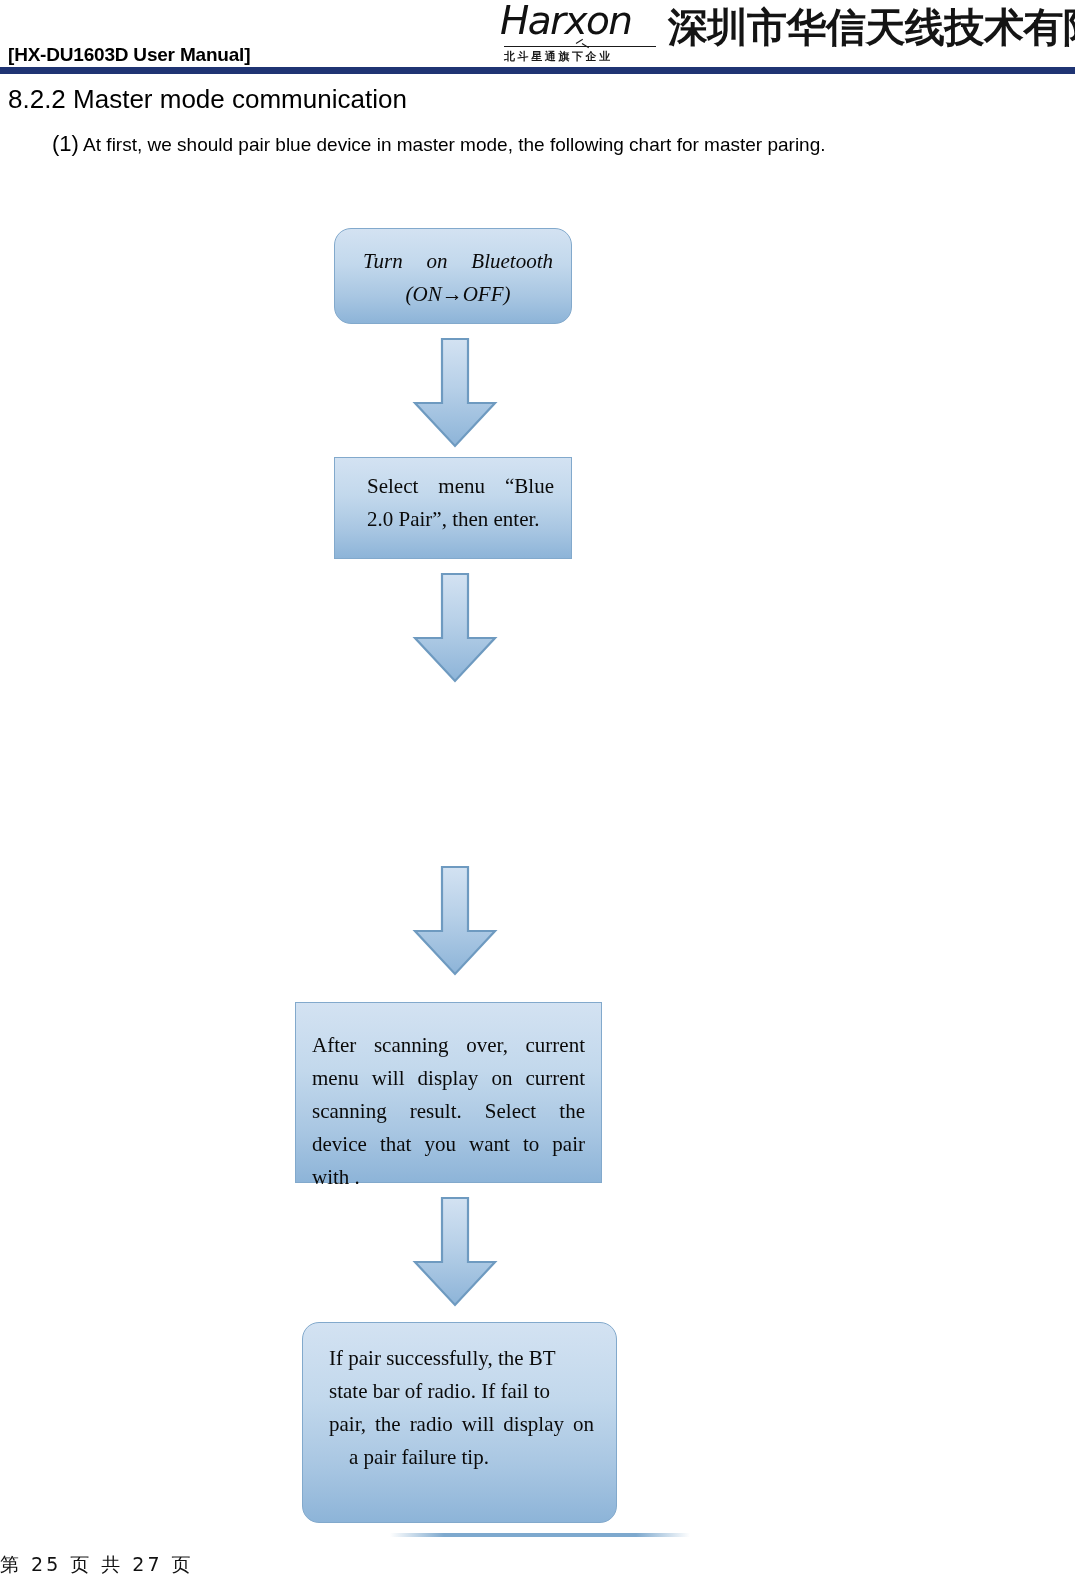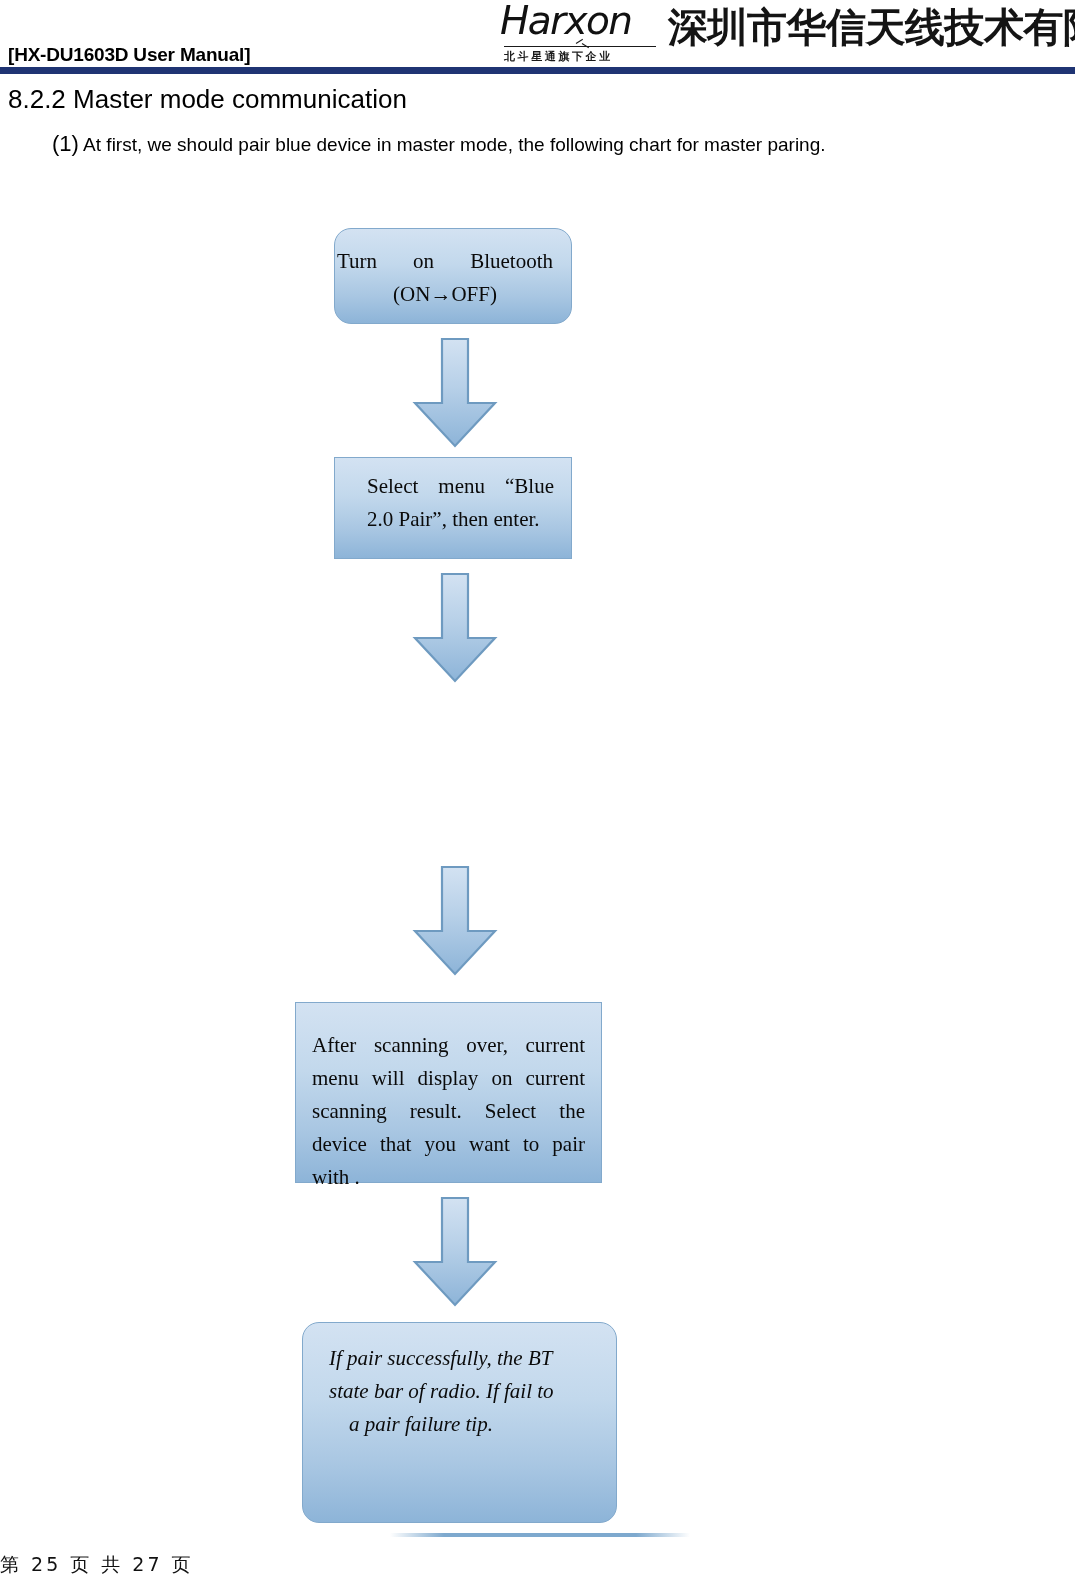--- a/index.html
+++ b/index.html
@@ -165,39 +165,39 @@
   }
   .flow-box .txt {
     display: block;
     text-align: justify;
     text-align-last: left;
     white-space: pre-wrap;
   }
 
   
   #box-1 { left: 334px; top: 228px; width: 238px; height: 96px; }
-  #box-1 .txt { padding: 16px 18px 0 2px; text-align: justify; text-align-last: center; }
+  #box-1 .txt { padding: 16px 18px 0 28px; text-align: justify; text-align-last: center; font-style: italic; }
   #box-1 .line-a { display: block; text-align: justify; text-align-last: justify; }
   #box-1 .line-b { display: block; text-align: center; }
 
   
   #box-2 { left: 334px; top: 457px; width: 238px; height: 102px; }
   #box-2 .txt { padding: 12px 17px 0 32px; }
 
   
   #box-3 { left: 300px; top: 699px; width: 307px; height: 151px; }
   #box-3 .txt { padding: 10px 16px 0 16px; }
 
   
   #box-4 { left: 295px; top: 1002px; width: 307px; height: 181px; }
   #box-4 .txt { padding: 26px 16px 0 16px; }
 
   
   #box-5 { left: 302px; top: 1322px; width: 315px; height: 201px; }
-  #box-5 .txt { padding: 19px 22px 0 26px; text-align: left; font-style: italic; }
+  #box-5 .txt { padding: 19px 22px 0 26px; text-align: left; }
   #box-5 .j { display: block; text-align: justify; text-align-last: justify; }
   #box-5 .l { display: block; text-align: left; }
   #box-5 .i { display: block; text-align: left; padding-left: 20px; }
 
   
   .arrow {
     position: absolute;
     width: 86px;
     height: 112px;
   }
@@ -313,19 +313,19 @@
           <stop offset="0%" stop-color="#D3E2F2"></stop>
           <stop offset="45%" stop-color="#B7D0E8"></stop>
           <stop offset="100%" stop-color="#8DB4D8"></stop>
         </linearGradient>
       </defs>
       <polygon points="30,2 56,2 56,66 83,66 43,109 3,66 30,66" fill="url(#ag4)" stroke="#6E9AC0" stroke-width="2.2" stroke-linejoin="miter"></polygon>
     </svg>
   </div>
 
   <div class="flow-box rounded" id="box-5">
-    <span class="txt"><span class="l">If pair successfully, the BT</span><span class="l">state bar of radio. If fail to</span><span class="i">a pair failure tip.</span></span>
+    <span class="txt"><span class="l">If pair successfully, the BT</span><span class="l">state bar of radio. If fail to</span><span class="j">pair, the radio will display on</span><span class="i">a pair failure tip.</span></span>
   </div>
 
 </div>
 
 <div class="footer-rule"></div>
 <div class="footer-text">第 25 页 共 27 页</div>
 
 </body></html>

